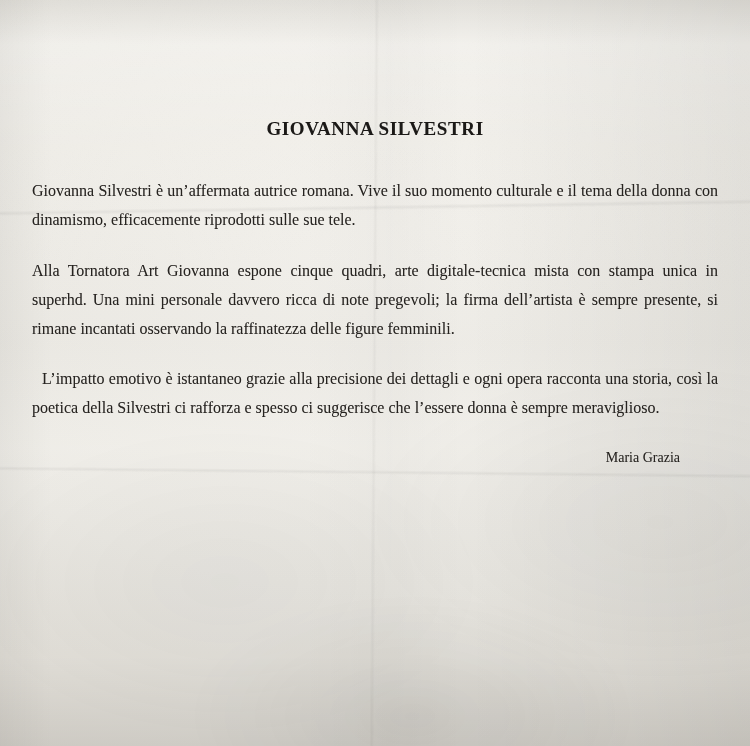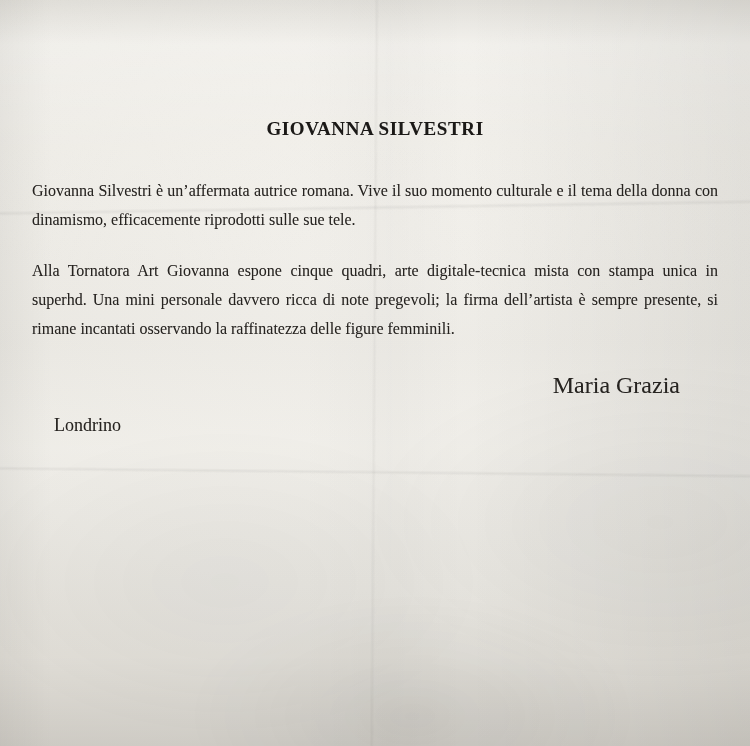--- a/index.html
+++ b/index.html
@@ -87,21 +87,21 @@
 
   .p1 { margin-top: 36px; }
   .p2 { margin-top: 22px; }
   .p3 { margin-top: 20px; text-indent: 10px; }
 
   .signature {
     margin: 0;
     padding-top: 28px;
     padding-right: 38px;
     text-align: right;
-    font-size: 24px;
+    font-size: 14px;
     color: #262320;
   }
 
   .place {
     margin: 0;
     padding-top: 16px;
     padding-left: 22px;
     font-size: 18px;
     color: #262320;
   }
@@ -121,19 +121,19 @@
   <div class="crease crease-v1"></div>
 
   <div id="content">
 
     <h1 class="doc-title">GIOVANNA SILVESTRI</h1>
 
     <p class="body-block p1">Giovanna Silvestri è un’affermata autrice romana. Vive il suo momento culturale e il tema della donna con dinamismo, efficacemente riprodotti sulle sue tele.</p>
 
     <p class="body-block p2">Alla Tornatora Art Giovanna espone cinque quadri, arte digitale-tecnica mista con stampa unica in superhd. Una mini personale davvero ricca di note pregevoli; la firma dell’artista è sempre presente, si rimane incantati osservando la raffinatezza delle figure femminili.</p>
 
+    <p class="body-block p3">L’impatto emotivo è istantaneo grazie alla precisione dei dettagli e ogni opera racconta una storia, così la poetica della Silvestri ci rafforza e spesso ci suggerisce che l’essere donna è sempre meraviglioso.</p>
 
     <p class="signature">Maria Grazia</p>
 
-    <p class="place">Londrino</p>
 
   </div>
 </div>
 
 </body></html>

